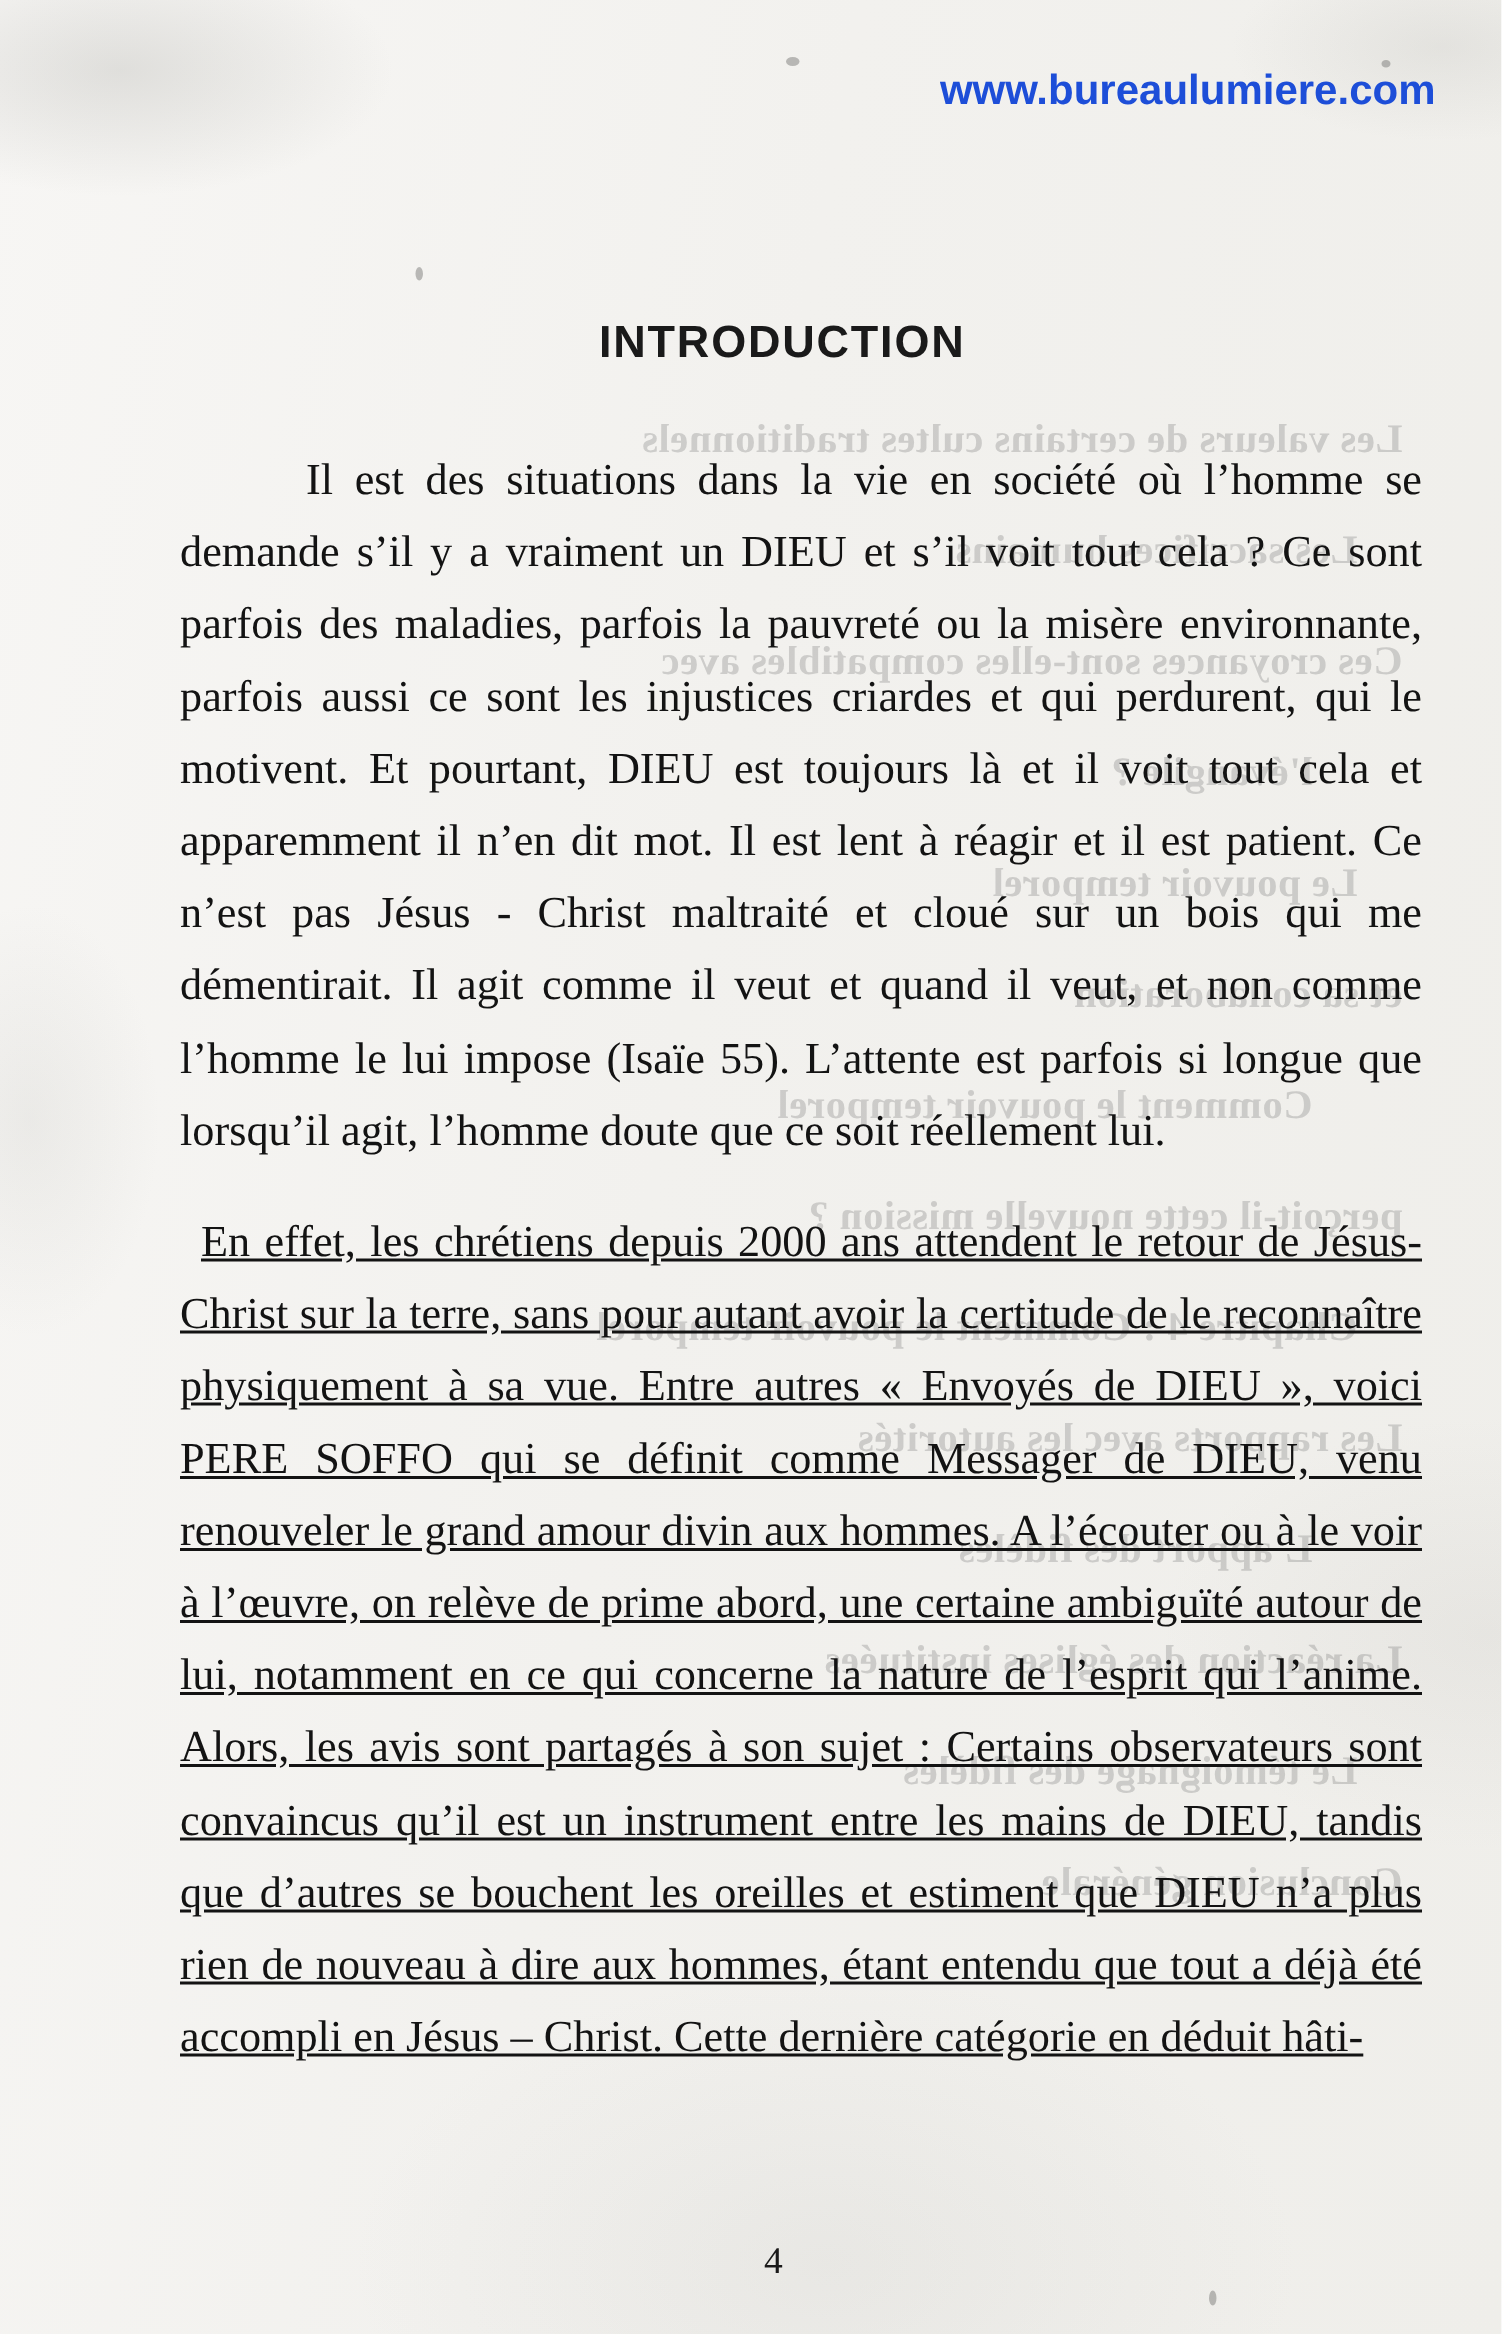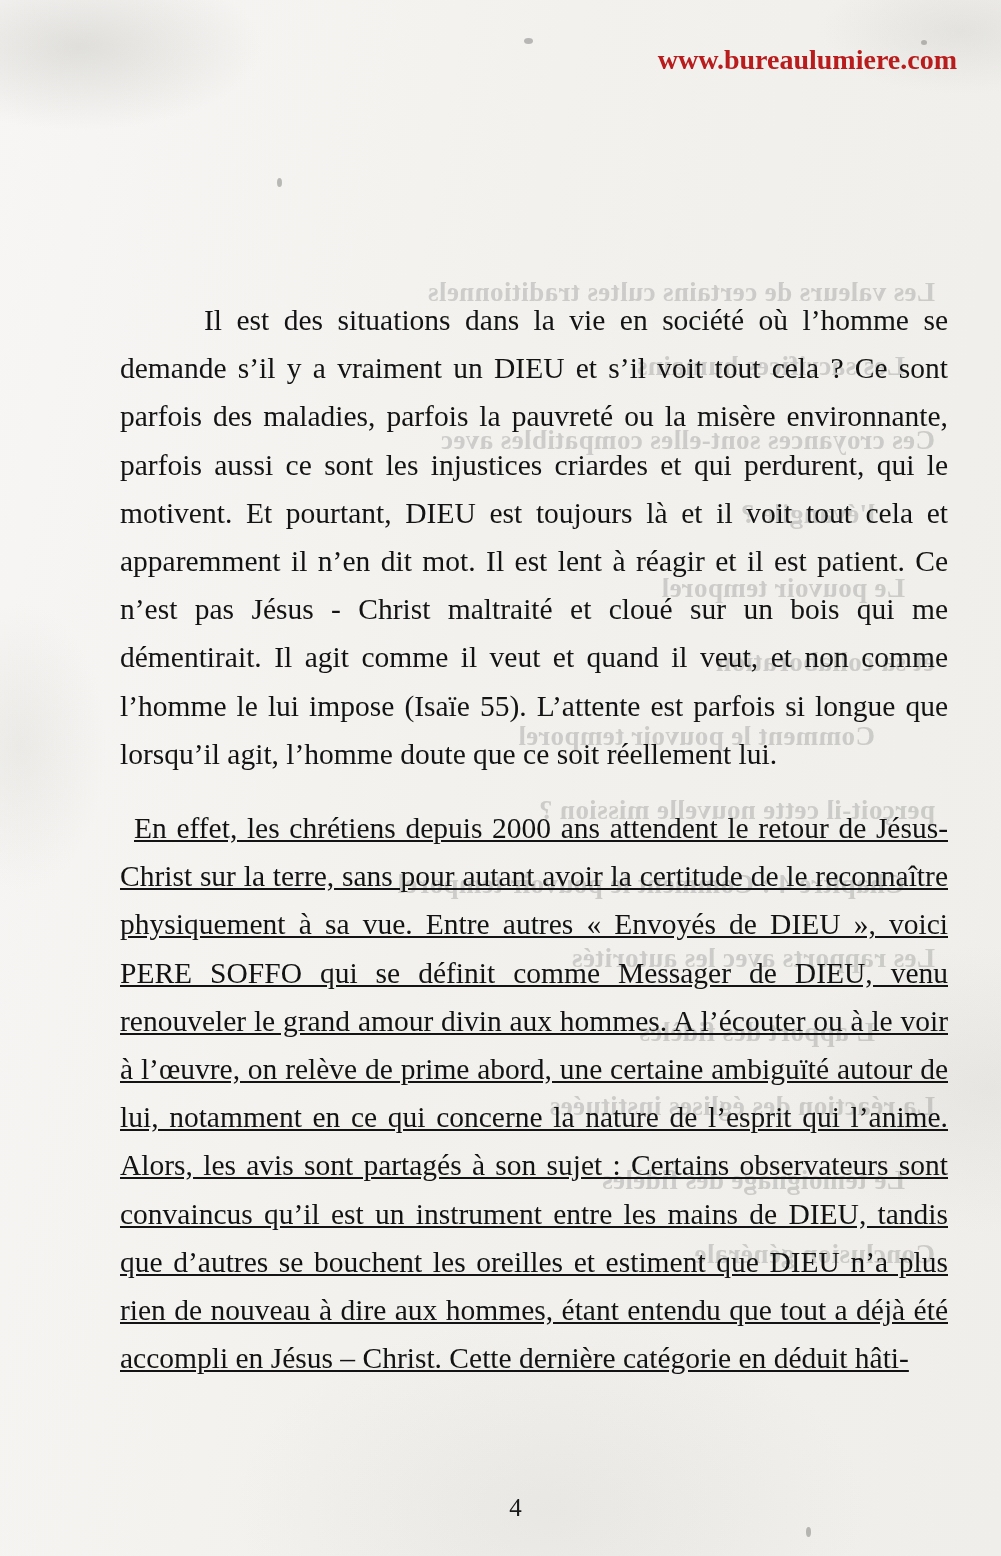--- a/index.html
+++ b/index.html
@@ -47,24 +47,24 @@
     user-select: none;
   }
   .bleed-through div { white-space: nowrap; }
   .bleed-line-indent-1 { padding-left: 30px; }
   .bleed-line-indent-2 { padding-left: 60px; }
 
   .watermark {
     position: absolute;
     right: 44px;
     top: 44px;
-    font-family: Liberation Serif, serif;
+    font-family: Liberation Sans, sans-serif;
     font-size: 28px;
     font-weight: bold;
-    color: #b91c1c;
+    color: #1d4ed8;
     letter-spacing: 0px;
     white-space: nowrap;
     text-align: right;
   }
   .doc-title {
     position: absolute;
     top: 212px;
     left: 0;
     width: 1001px;
     text-align: center;
@@ -128,20 +128,21 @@
     <div class="bleed-line-indent-1">Chapitre 4 : Comment le pouvoir temporel</div>
     <div>Les rapports avec les autorités</div>
     <div class="bleed-line-indent-2">L'apport des fidèles</div>
     <div>La réaction des églises instituées</div>
     <div class="bleed-line-indent-1">Le témoignage des fidèles</div>
     <div>Conclusion générale</div>
   </div>
 
   <div class="watermark">www.bureaulumiere.com</div>
 
+  <div class="doc-title">INTRODUCTION</div>
 
   <div class="body-text">
     <p class="para first">Il est des situations dans la vie en société où l’homme se demande s’il y a vraiment un DIEU et s’il voit tout cela ? Ce sont parfois des maladies, parfois la pauvreté ou la misère environnante, parfois aussi ce sont les injustices criardes  et qui perdurent, qui le motivent. Et pourtant, DIEU est toujours là et il voit tout cela et apparemment il n’en dit mot. Il est lent à réagir et il est patient. Ce n’est pas Jésus - Christ  maltraité et cloué sur un bois qui me démentirait. Il agit comme il veut et quand il veut, et non comme l’homme le lui impose (Isaïe 55). L’attente est parfois si longue que lorsqu’il agit, l’homme doute que ce soit réellement lui.</p>
     <p class="para second">En effet, les chrétiens depuis 2000 ans attendent le retour de Jésus- Christ sur la terre, sans pour autant avoir la certitude de le reconnaître physiquement à sa vue. Entre autres « Envoyés de DIEU », voici PERE SOFFO qui se définit comme Messager de DIEU, venu renouveler le grand amour divin aux hommes. A l’écouter ou à le voir à l’œuvre, on relève  de prime abord, une certaine ambiguïté autour de lui, notamment en ce qui concerne la nature de l’esprit qui l’anime. Alors, les avis sont partagés à son sujet : Certains observateurs sont convaincus qu’il est un instrument entre les mains de DIEU, tandis que d’autres se bouchent les oreilles et estiment que DIEU n’a plus rien de nouveau à dire aux hommes, étant entendu que tout a déjà été accompli en Jésus – Christ.  Cette dernière catégorie en déduit hâti-</p>
   </div>
 
   <div class="page-number">4</div>
 
   <div class="speck" style="left:524px; top:38px; width:9px; height:6px;"></div>
   <div class="speck" style="left:277px; top:178px; width:5px; height:9px;"></div>

